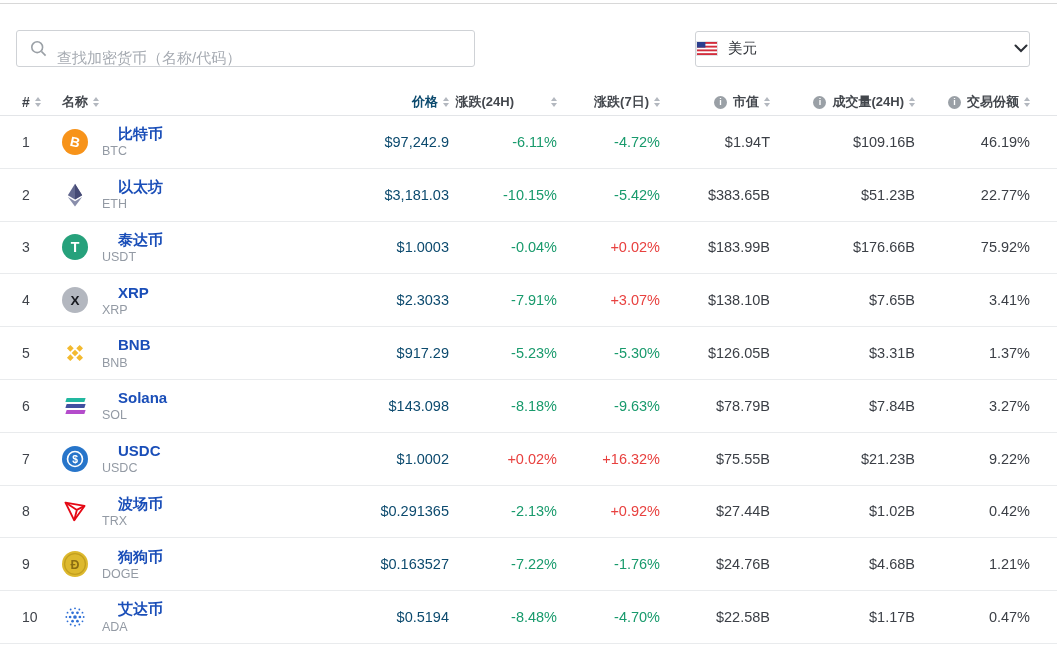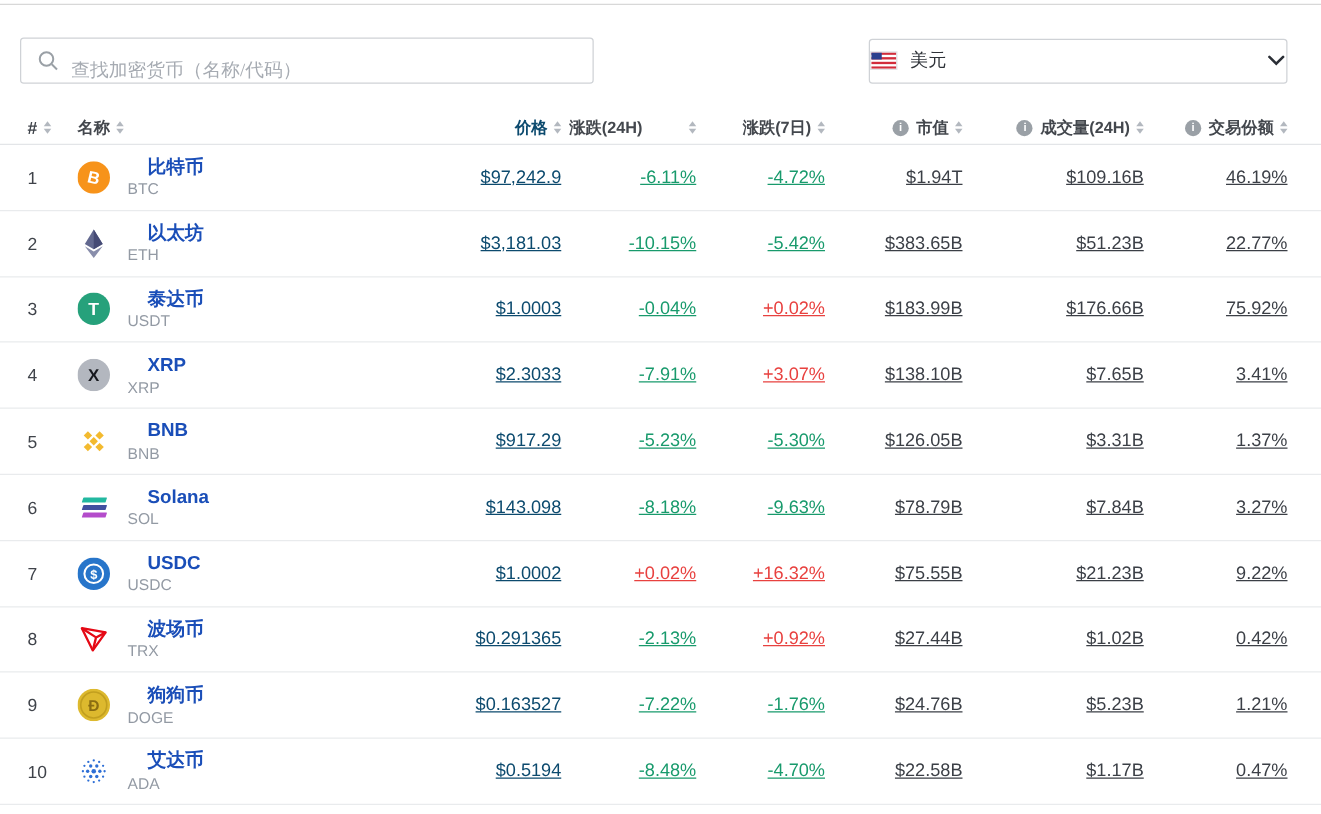--- a/index.html
+++ b/index.html
@@ -6,38 +6,38 @@
   html,body { width:1057px; height:651px; background:#fff; overflow:hidden;
     font-family:"Liberation Sans","DejaVu Sans",sans-serif; color:#3b3f46; }
   .topline { border-top:1px solid #d8d8d8; margin-top:3px; }
 
   
   .toolbar { display:flex; justify-content:space-between; align-items:center;
     padding:26px 27px 0 16px; }
   .searchbox { width:459px; height:37px; border:1px solid #cfd2d6; border-radius:3px;
     display:flex; align-items:center; gap:10px; padding:0 13px; background:#fff; }
   .searchbox input { border:none; outline:none; flex:1; font-size:15px; color:#404040;
-    font-family:Liberation Serif, serif; background:transparent;margin-top:18px; }
+    font-family:Liberation Sans, sans-serif; background:transparent;margin-top:18px; }
   .searchbox input::placeholder { color:#a6abb2; }
   .select { width:335px; height:36px; border:1px solid #cfd2d6; border-radius:3px;
     display:flex; align-items:center; gap:11px; padding:0 1px; cursor:pointer; background:#fff; }
   .select .lbl { font-size:14.5px; color:#2e3238; }
   .select .chev { margin-left:auto; display:flex; }
   .flag { display:flex; box-shadow:0 0 0 1px #e2e4e7; }
 
   
   .table { margin-top:22px; }
   .hrow, .row { display:flex; align-items:center; padding:0 27px 0 22px; }
   .hrow { height:27px; font-size:13px; font-weight:700; color:#43474d;
     border-bottom:1px solid #e3e5e8; }
   .row { height:52.8px; border-bottom:1px solid #e9ebed; font-size:14.5px; }
   .cell { flex:none; }
   .c-rank { width:40px; text-align:left; color:#3f434a; font-size:14px; }
   .c-name { flex:1 1 auto; display:flex; align-items:center; gap:14px; min-width:0; }
-  .num { text-align:right;text-decoration:underline; }
+  .num { text-align:right; }
   .c-price { width:150px; color:#0c4a6e; }
   .c-24 { width:108px;gap:32px; }
   .c-7  { width:103px; }
   .c-mcap { width:110px; }
   .c-vol { width:145px; }
   .c-share { width:115px; }
   .hcell { display:flex; align-items:center; }
   .hcell.right { justify-content:flex-end; }
   .chg-down { color:#189a6c; }
   .chg-up { color:#e8413f; }
@@ -362,21 +362,21 @@
       </span>
       <span class="nm">
           <span class="cname">狗狗币</span>
       <span class="csym">DOGE</span>
         </span>
     </div>
     <div class="cell num c-price">$0.163527</div>
     <div class="cell num c-24 chg-down">-7.22%</div>
     <div class="cell num c-7 chg-down">-1.76%</div>
     <div class="cell num c-mcap">$24.76B</div>
-    <div class="cell num c-vol">$5.23B</div>
+    <div class="cell num c-vol">$4.68B</div>
     <div class="cell num c-share">1.21%</div>
   </div>
 
   <div class="row">
     <div class="cell c-rank">10</div>
     <div class="cell c-name">
       <span class="coin-icon">
         <svg width="26" height="26" viewBox="0 0 24 24" fill="#2e6fd6">
           <circle cx="12" cy="12" r="1.7"></circle>
           <circle cx="16.5" cy="12" r="1.25"></circle>

